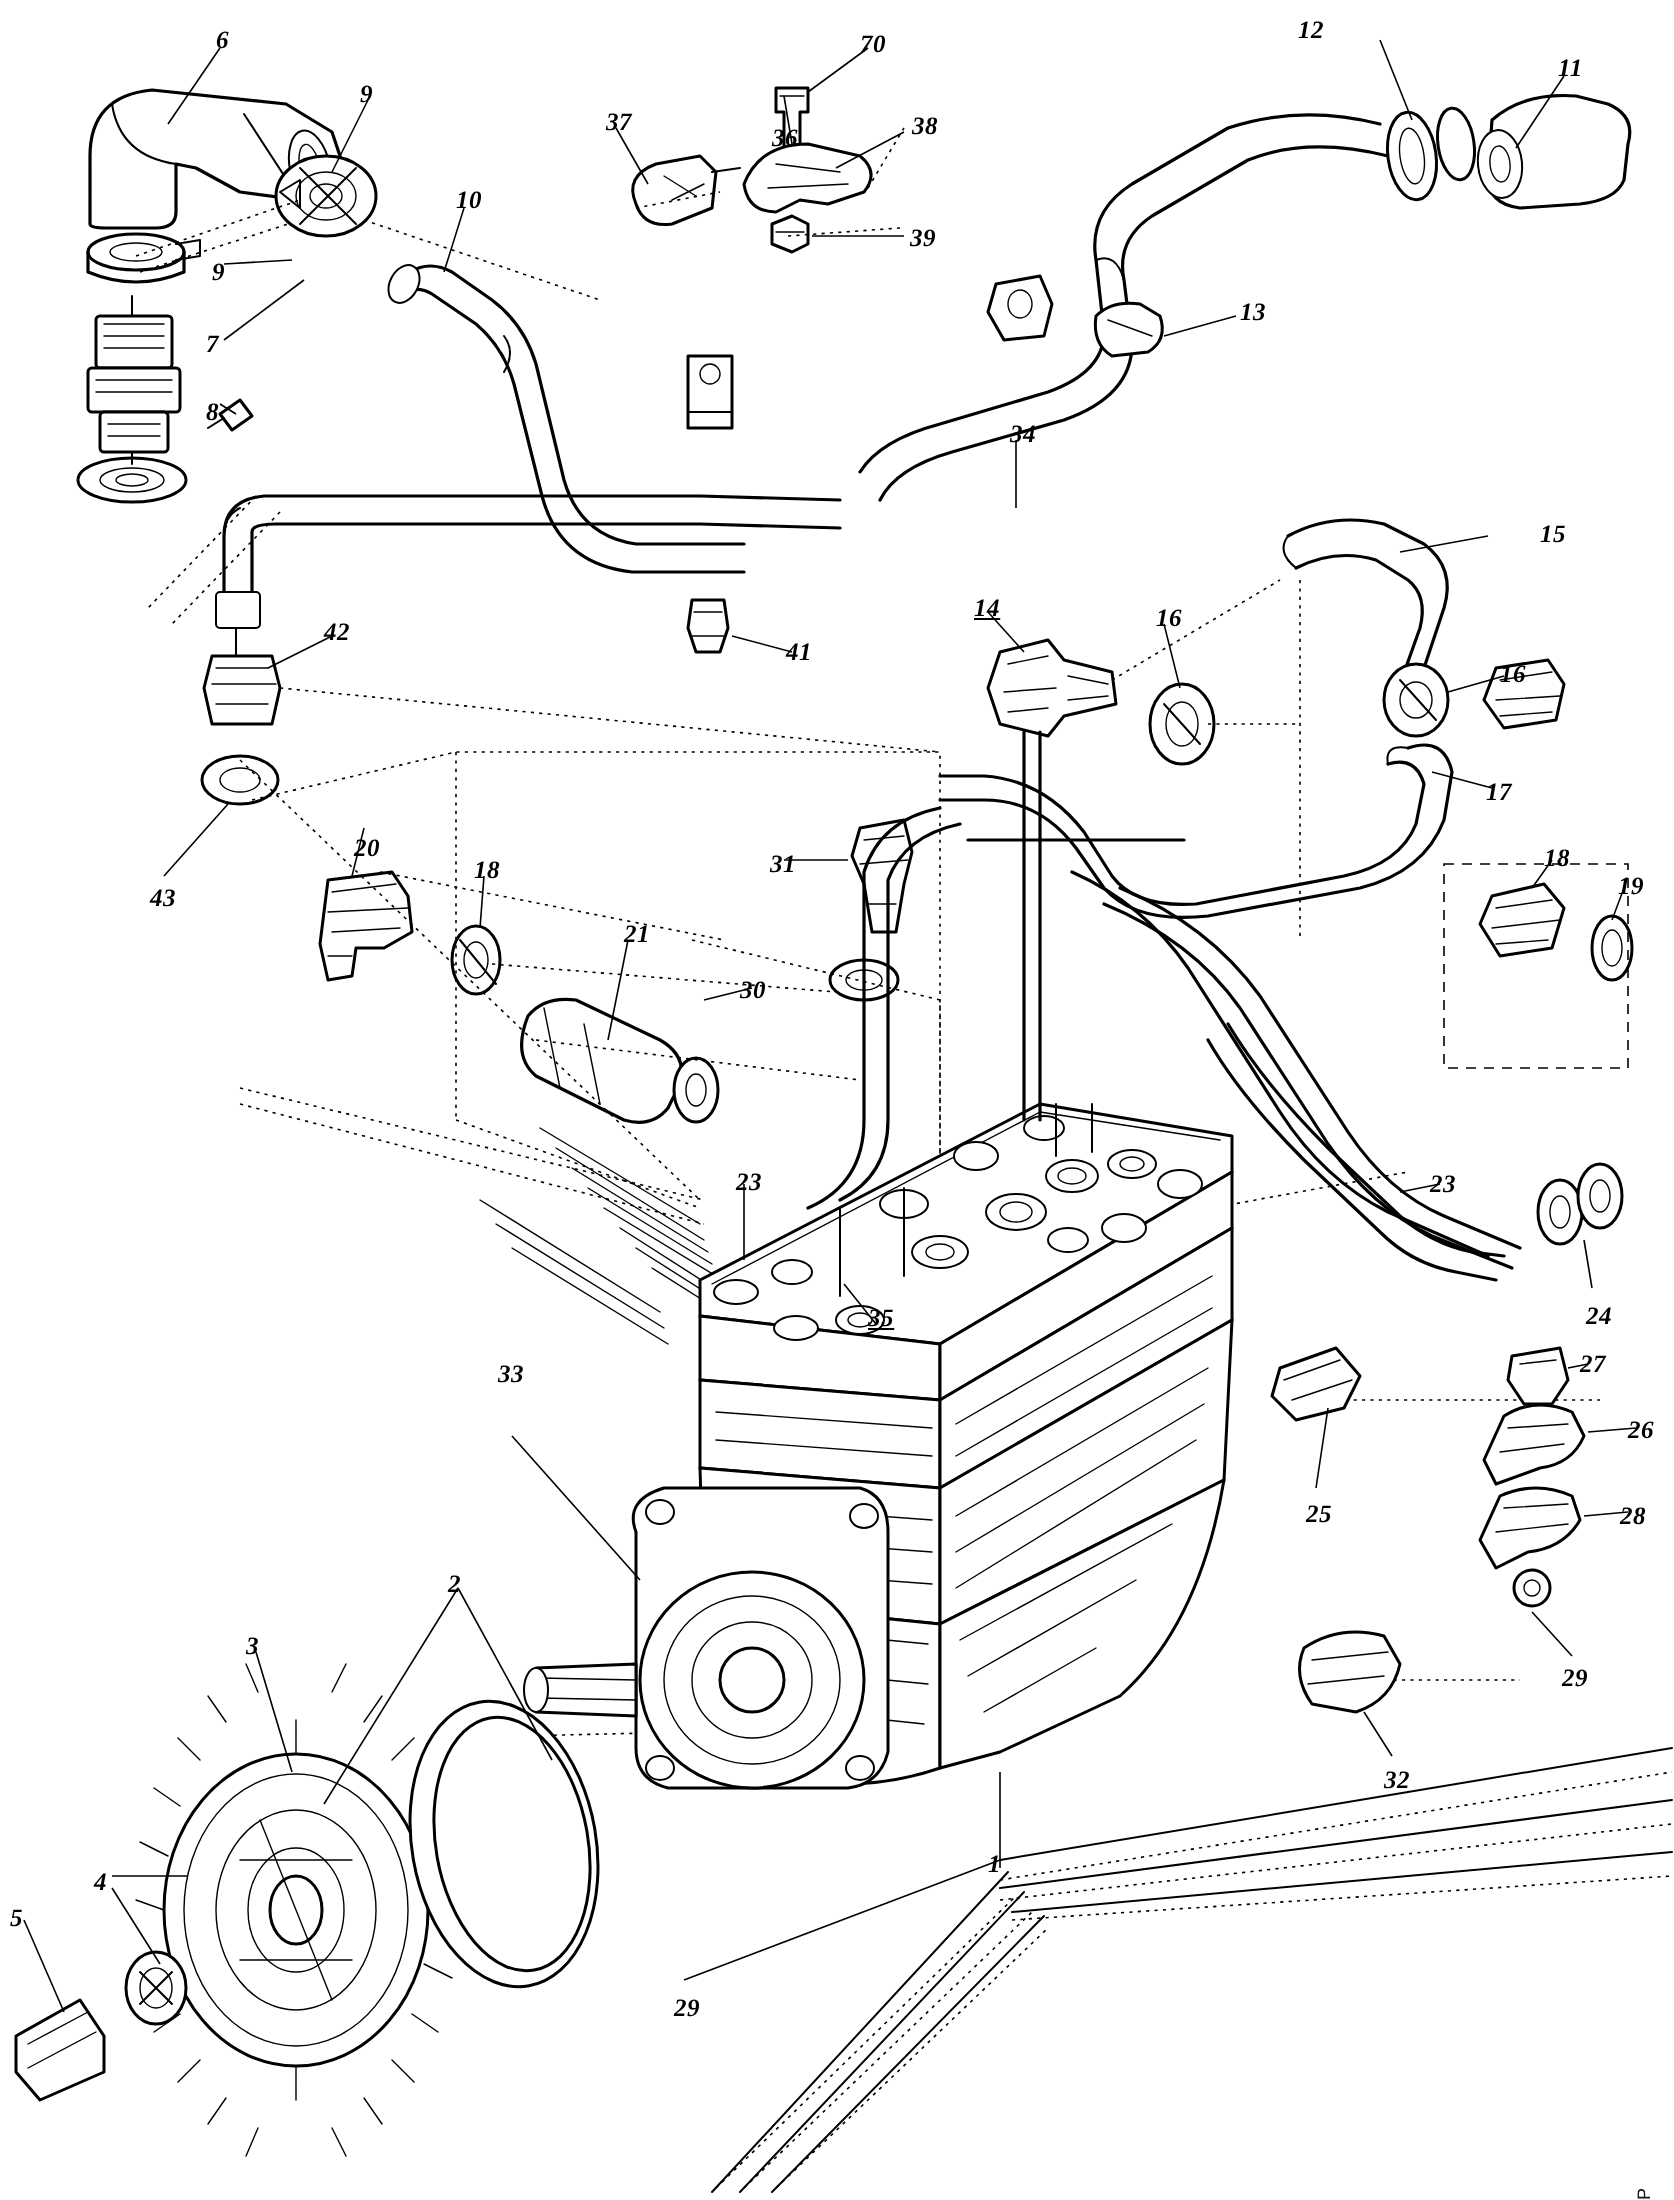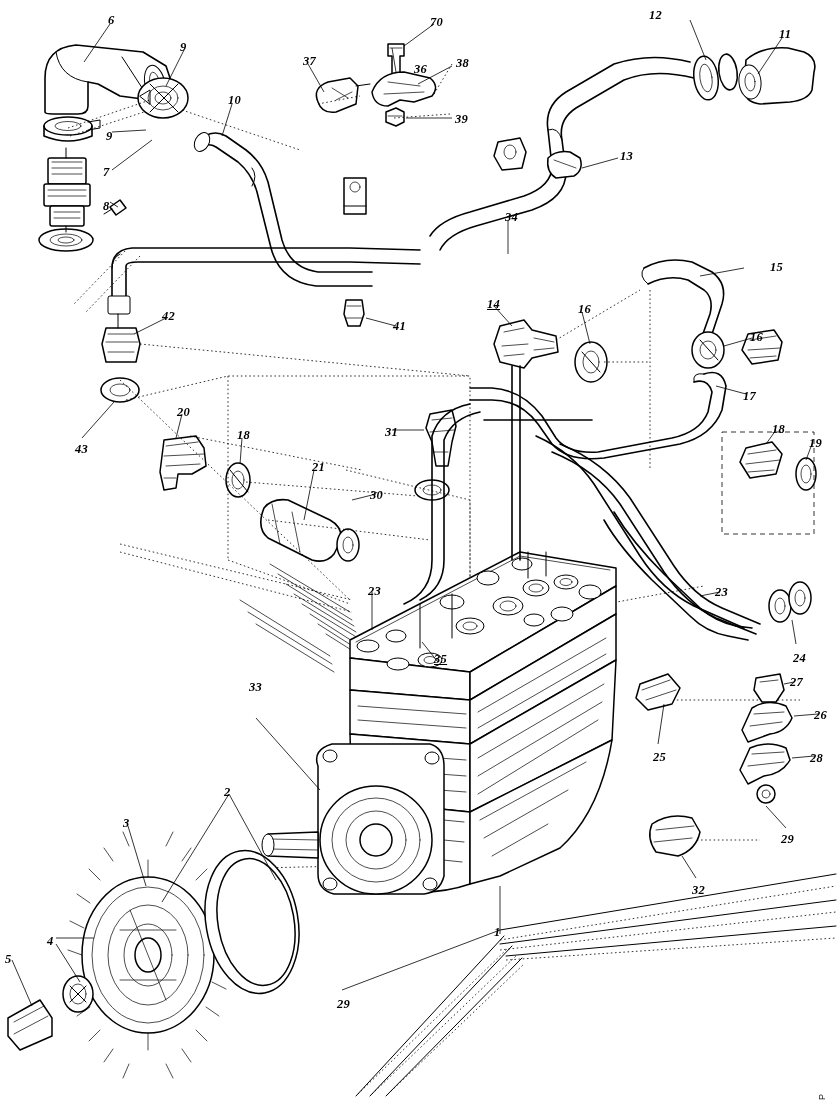--- a/index.html
+++ b/index.html
@@ -476,39 +476,39 @@
   <span class="cal" style="left:779px;top:28px;">11</span>
   <span class="cal" style="left:649px;top:9px;">12</span>
   <span class="cal" style="left:620px;top:150px;">13</span>
   <span class="cal" style="left:487px;top:298px;text-decoration:underline;">14</span>
   <span class="cal" style="left:740px;top:261px;margin-left:30px;">15</span>
   <span class="cal" style="left:578px;top:303px;">16</span>
   <span class="cal" style="left:750px;top:331px;">16</span>
   <span class="cal" style="left:743px;top:390px;">17</span>
   <span class="cal" style="left:772px;top:423px;">18</span>
   <span class="cal" style="left:809px;top:437px;">19</span>
-  <span class="cal" style="left:177px;top:406px;">20</span>
+  <span class="cal" style="left:177px;top:418px;">20</span>
   <span class="cal" style="left:312px;top:461px;">21</span>
   <span class="cal" style="left:237px;top:429px;">18</span>
   <span class="cal" style="left:368px;top:585px;">23</span>
   <span class="cal" style="left:715px;top:586px;">23</span>
   <span class="cal" style="left:793px;top:652px;">24</span>
   <span class="cal" style="left:653px;top:751px;">25</span>
   <span class="cal" style="left:814px;top:709px;">26</span>
   <span class="cal" style="left:790px;top:676px;">27</span>
   <span class="cal" style="left:810px;top:752px;">28</span>
   <span class="cal" style="left:337px;top:998px;">29</span>
   <span class="cal" style="left:781px;top:833px;">29</span>
   <span class="cal" style="left:370px;top:489px;">30</span>
   <span class="cal" style="left:385px;top:426px;">31</span>
   <span class="cal" style="left:692px;top:884px;">32</span>
   <span class="cal" style="left:249px;top:681px;">33</span>
   <span class="cal" style="left:505px;top:211px;">34</span>
   <span class="cal" style="left:434px;top:653px;text-decoration:underline;">35</span>
-  <span class="cal" style="left:414px;top:63px;">36</span>
+  <span class="cal" style="left:386px;top:63px;">36</span>
   <span class="cal" style="left:303px;top:55px;">37</span>
   <span class="cal" style="left:456px;top:57px;">38</span>
   <span class="cal" style="left:455px;top:113px;">39</span>
   <span class="cal" style="left:430px;top:16px;">70</span>
   <span class="cal" style="left:393px;top:320px;">41</span>
   <span class="cal" style="left:162px;top:310px;">42</span>
   <span class="cal" style="left:75px;top:443px;">43</span>
 </div>
 
 <div class="drawid">A1068P</div>

